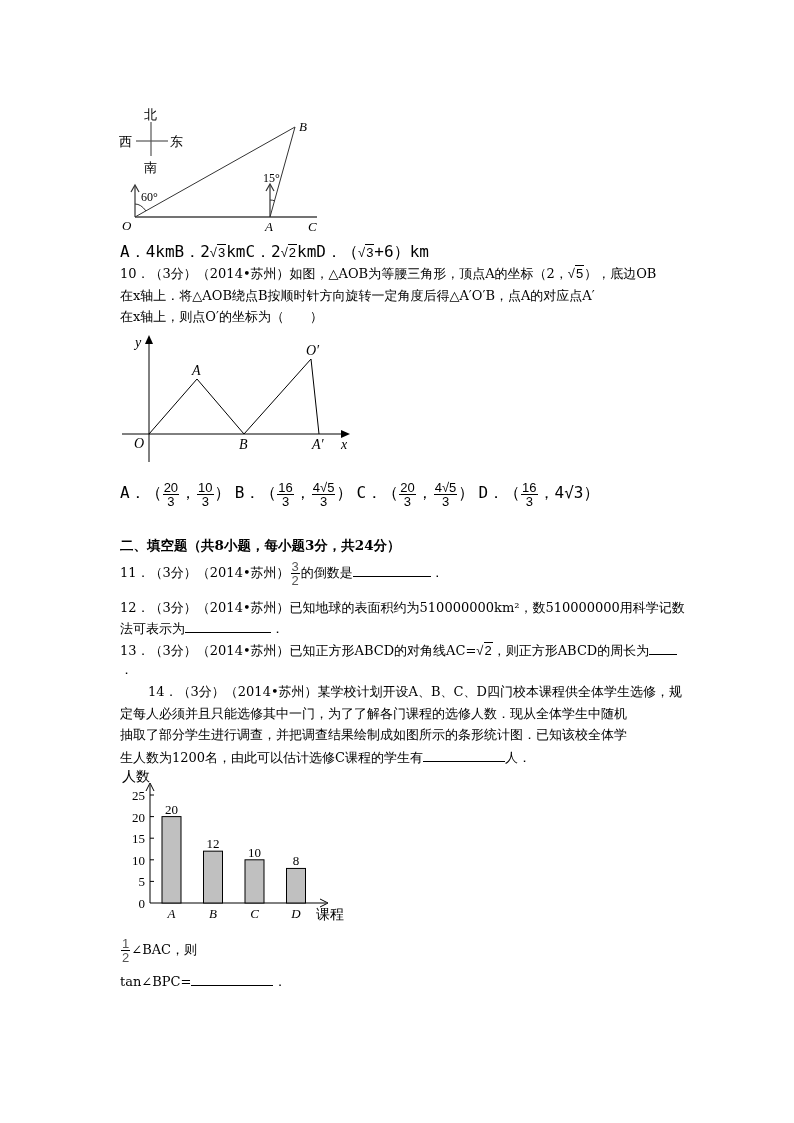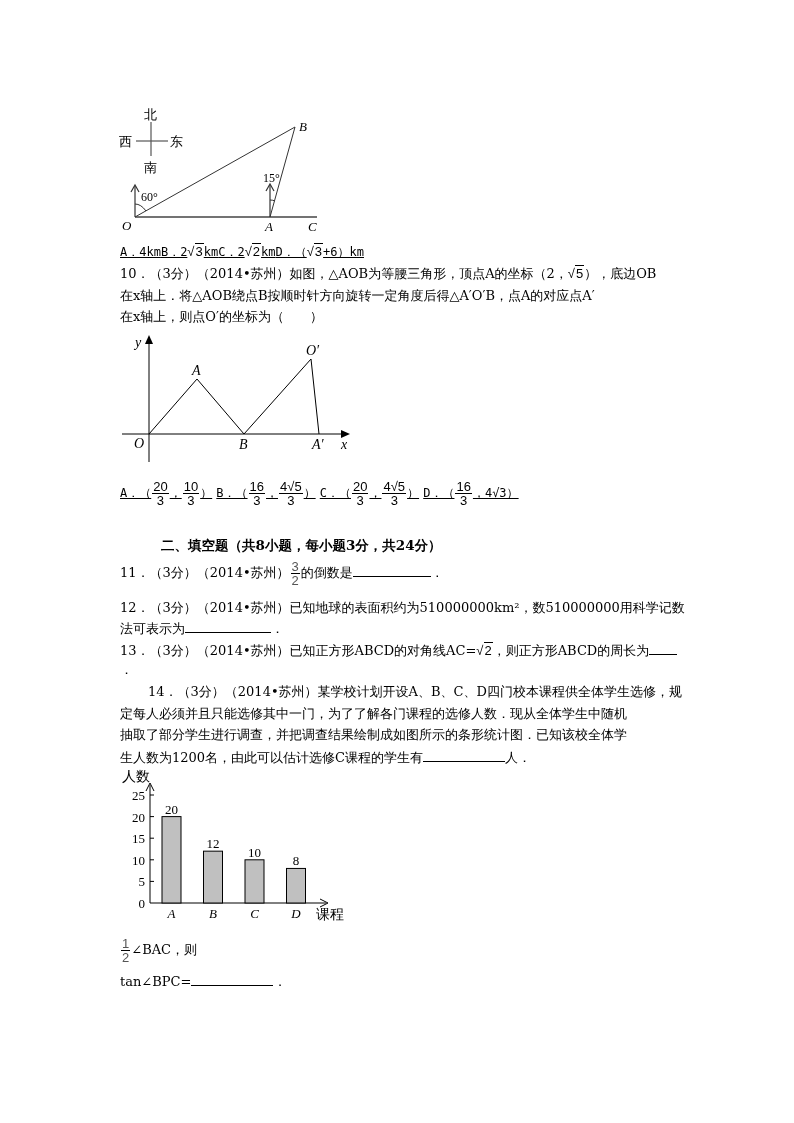--- a/index.html
+++ b/index.html
@@ -1,21 +1,21 @@
 <!DOCTYPE html>
 <html><head>
 <meta charset="utf-8">
 <style>
   html, body { margin:0; padding:0; background:#fff; }
   body { width:794px; height:1123px; position:relative; overflow:hidden;
          font-family:"DejaVu Serif", "Liberation Serif", serif; color:#000; }
   .abs { position:absolute; }
   .line { position:absolute; left:120px; font-size:13px; white-space:nowrap; line-height:18px; }
-  .mono { font-family:"DejaVu Sans Mono", "Liberation Mono", monospace; font-size:12px;text-decoration:underline; }
-  .sect { font-weight:bold; font-size:13.5px;margin-left:41px; }
+  .mono { font-family:"DejaVu Sans Mono", "Liberation Mono", monospace; font-size:16px; }
+  .sect { font-weight:bold; font-size:13.5px; }
   .blank { display:inline-block; border-bottom:1px solid #000; height:12px; vertical-align:baseline; }
   .frac { display:inline-block; vertical-align:middle; text-align:center; font-family:"Liberation Sans", sans-serif; font-size:13px; line-height:13px; margin:0 1px; }
   .frac .num { display:block; border-bottom:1px solid #000; padding:0 1px; }
   .frac .den { display:block; padding:0 1px; }
   .sqrt { display:inline-block; font-family:"Liberation Sans", sans-serif; }
   .sqrt .rad { border-top:1px solid #000; padding:0 1px; }
   svg text { font-family:"Liberation Serif", serif; }
 </style>
 </head>
 <body>

